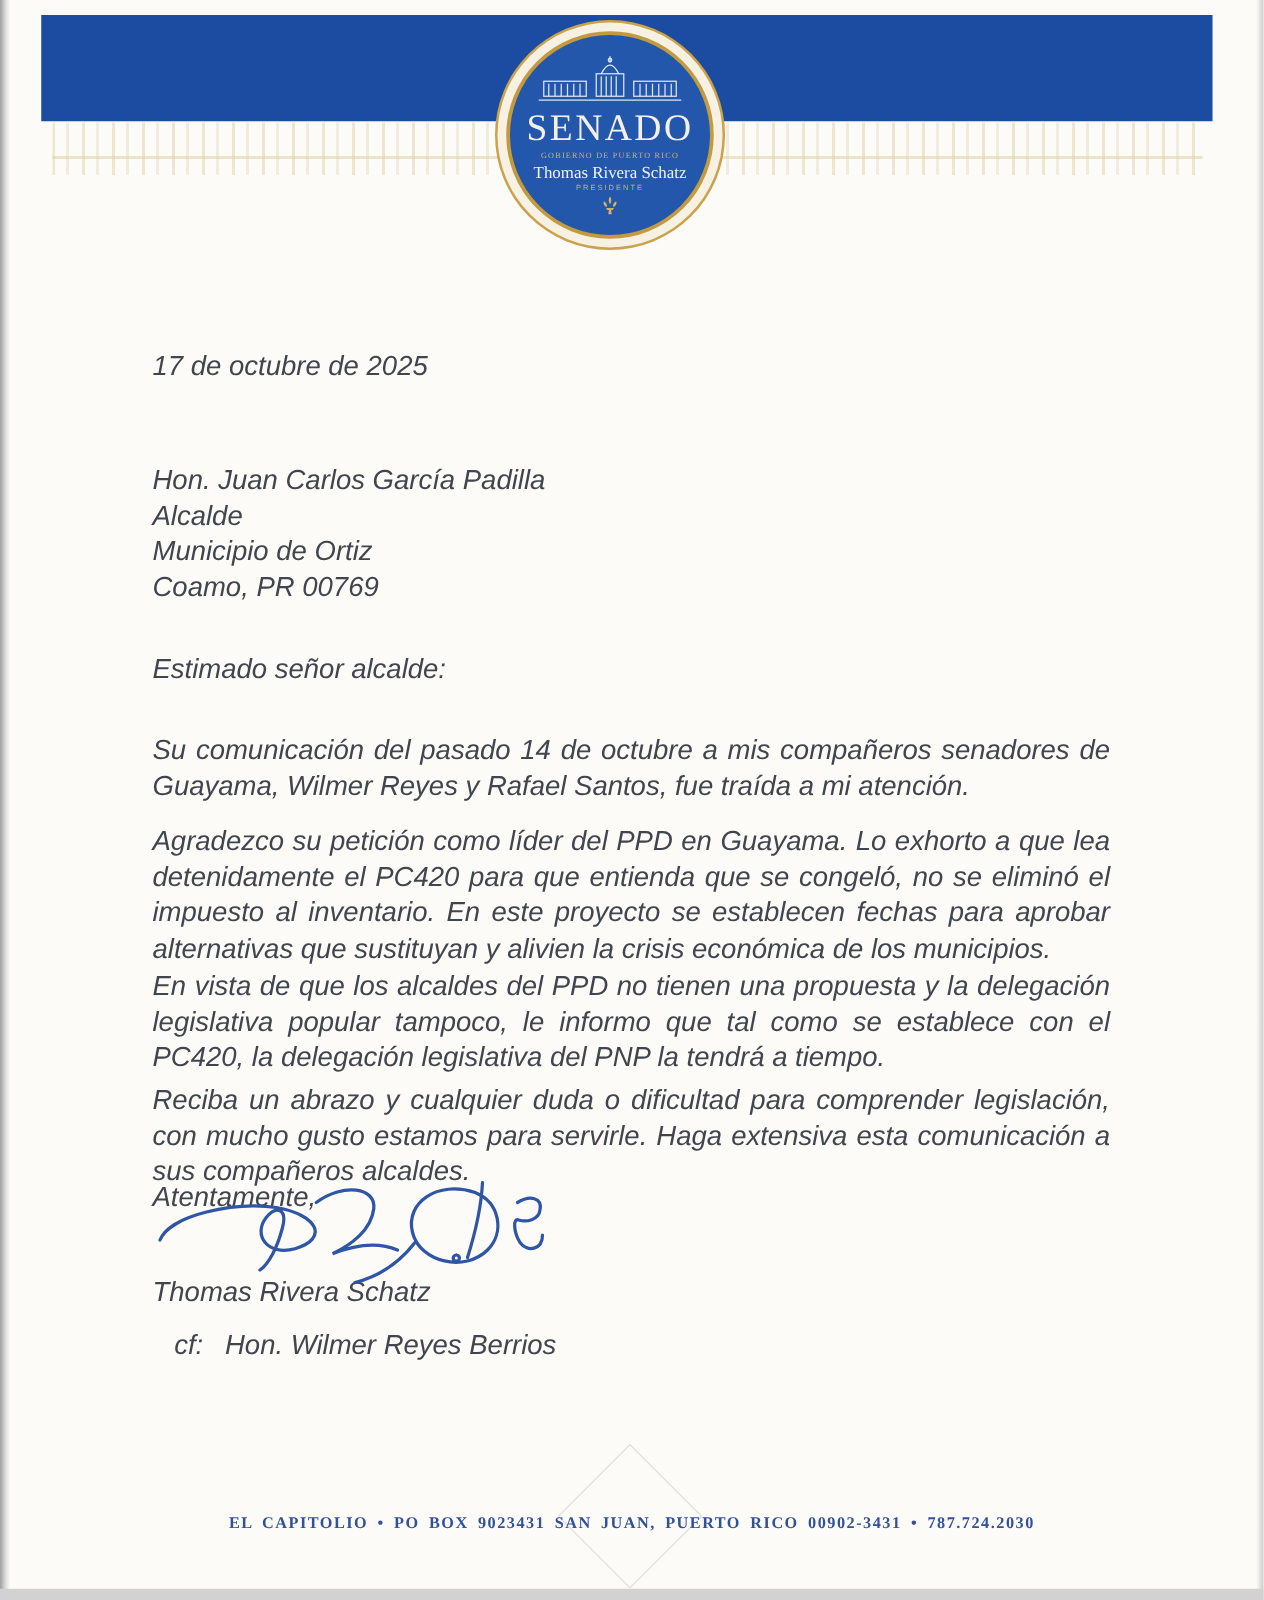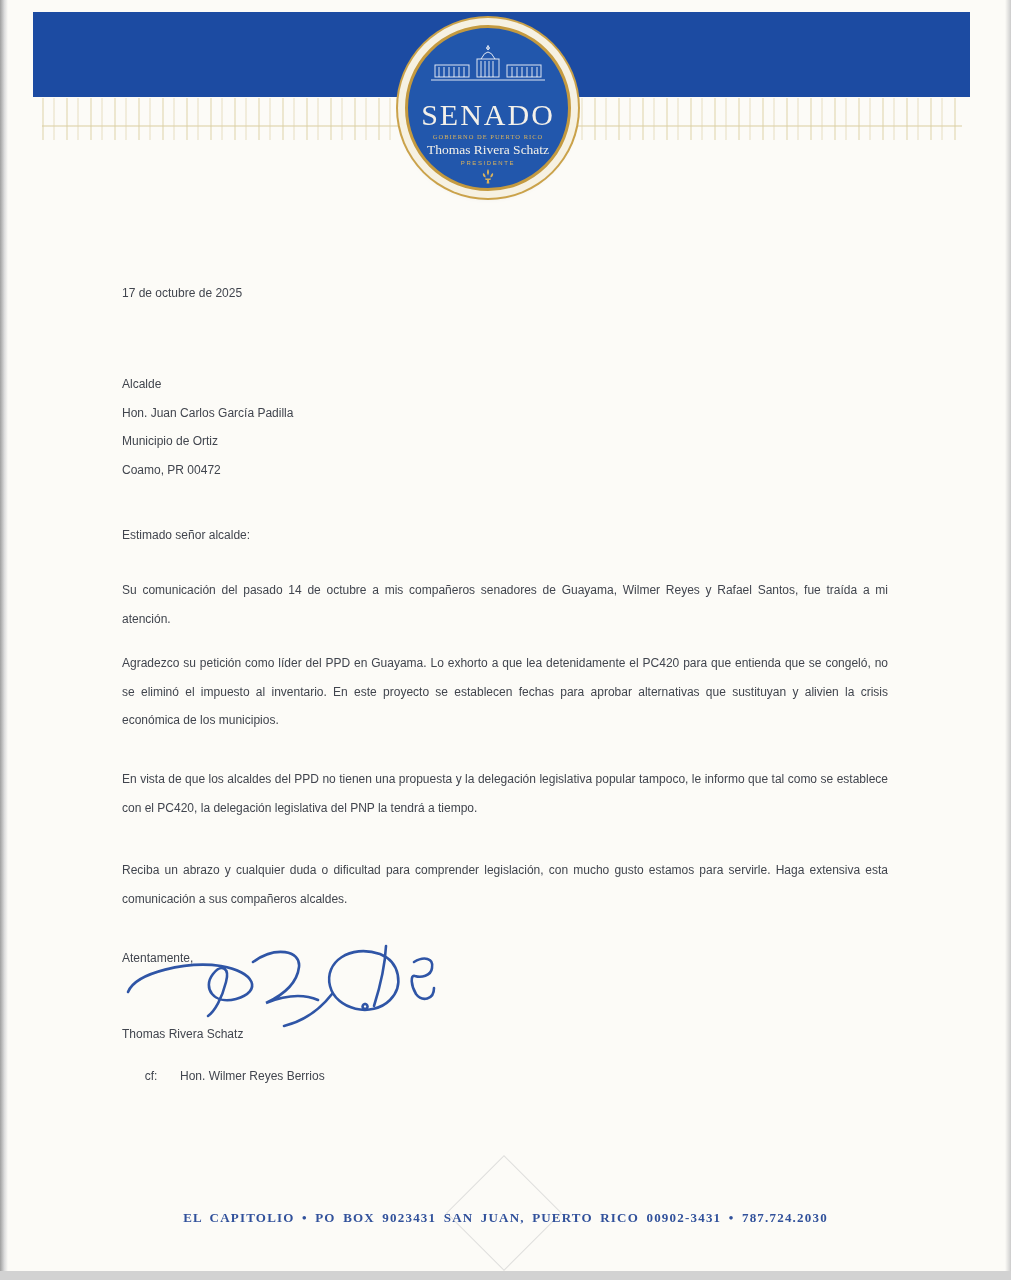--- a/index.html
+++ b/index.html
@@ -19,30 +19,30 @@
   .balustrade{position:absolute;left:42px;top:98px;width:920px;height:42px;opacity:.8;
     background-image:
       linear-gradient(to bottom,rgba(0,0,0,0) 27px,rgba(213,199,148,.55) 27px,rgba(213,199,148,.55) 29px,rgba(0,0,0,0) 29px),
       repeating-linear-gradient(90deg,rgba(213,199,148,.5) 0 2px,rgba(0,0,0,0) 2px 11px,rgba(213,199,148,.35) 11px 13px,rgba(0,0,0,0) 13px 24px);}
   .seal{position:absolute;left:405px;top:25px;width:160px;height:160px;border-radius:50%;
     background:#2257ac;border:3px solid #c49a3f;
     box-shadow:0 0 0 7px #f6f1e2,0 0 0 9px #caa24a,0 3px 8px rgba(0,0,0,.28);
     display:flex;flex-direction:column;align-items:center;z-index:2;}
   .seal-capitol{margin-top:15px;}
   .seal-title{font-family:"Liberation Serif",serif;font-size:30px;letter-spacing:2px;
-    color:#f3f0e9;line-height:1;margin-top:13px;}
+    color:#f3f0e9;line-height:1;margin-top:1px;}
   .seal-subtitle{font-family:"Liberation Serif",serif;font-size:6.5px;letter-spacing:1px;
     color:#d9b25c;margin-top:3px;}
   .seal-name{font-family:"Liberation Serif",serif;font-size:13.5px;color:#f3f0e9;margin-top:2px;}
   .seal-pres{font-size:6px;letter-spacing:1.6px;color:#d9b25c;margin-top:2px;}
   .seal-fleur{margin-top:3px;}
 
   
   .abs{position:absolute;}
-  .bodytext{font-size:12px;line-height:28.5px;}
+  .bodytext{font-size:22px;line-height:28.5px;font-style:italic;}
   .block-date{left:122px;top:279px;}
   .block-recipient{left:122px;top:370px;}
   .block-salutation{left:122px;top:521px;text-align:right;}
   .para{left:122px;width:766px;text-align:justify;}
   .p0{top:564px;} .p1{top:637px;} .p2{top:753px;} .p3{top:844px;}
   .block-closing{left:122px;top:924px;margin-top:20px;}
   .signature{left:118px;top:942px;z-index:1;}
   .block-signer{left:122px;top:1020px;}
   .block-cc{left:122px;top:1062px;display:grid;grid-template-columns:58px auto;text-align:center;}
   .cc-names div{white-space:pre-wrap;}
@@ -96,24 +96,24 @@
       <path d="M7,0 C8.4,2.2 8.4,4.2 7,6.4 C5.6,4.2 5.6,2.2 7,0 Z
                M2,4 C4,5 4.8,6.6 4.6,8.6 C2.4,8 1.4,6.2 2,4 Z
                M12,4 C12.6,6.2 11.6,8 9.4,8.6 C9.2,6.6 10,5 12,4 Z
                M4,9.4 L10,9.4 L9.4,11 L7.9,11 L8.4,14.4 L5.6,14.4 L6.1,11 L4.6,11 Z"></path>
     </svg>
   </div>
 
   <div class="abs bodytext block-date">17 de octubre de 2025</div>
 
   <div class="abs bodytext block-recipient">
+    <div>Hon. Juan Carlos García Padilla</div>
     <div>Alcalde</div>
-    <div>Hon. Juan Carlos García Padilla</div>
     <div>Municipio de Ortiz</div>
-    <div>Coamo, PR 00472</div>
+    <div>Coamo, PR 00769</div>
   </div>
 
   <div class="abs bodytext block-salutation">Estimado señor alcalde:</div>
 
   <p class="abs bodytext para p0">Su comunicación del pasado 14 de octubre a mis compañeros senadores de Guayama, Wilmer Reyes y Rafael Santos, fue traída a mi atención.</p>
   <p class="abs bodytext para p1">Agradezco su petición como líder del PPD en Guayama.  Lo exhorto a que lea detenidamente el PC420 para que entienda que se congeló, no se eliminó el impuesto al inventario. En este proyecto se establecen fechas para aprobar alternativas que sustituyan y alivien la crisis económica de los municipios.</p>
   <p class="abs bodytext para p2">En vista de que los alcaldes del PPD no tienen una propuesta y la delegación legislativa popular tampoco, le informo que tal como se establece con el PC420, la delegación legislativa del PNP la tendrá a tiempo.</p>
   <p class="abs bodytext para p3">Reciba un abrazo y cualquier duda o dificultad para comprender legislación, con mucho gusto estamos para servirle. Haga extensiva esta comunicación a sus compañeros alcaldes.</p>
 
   <div class="abs bodytext block-closing">Atentamente,</div>

